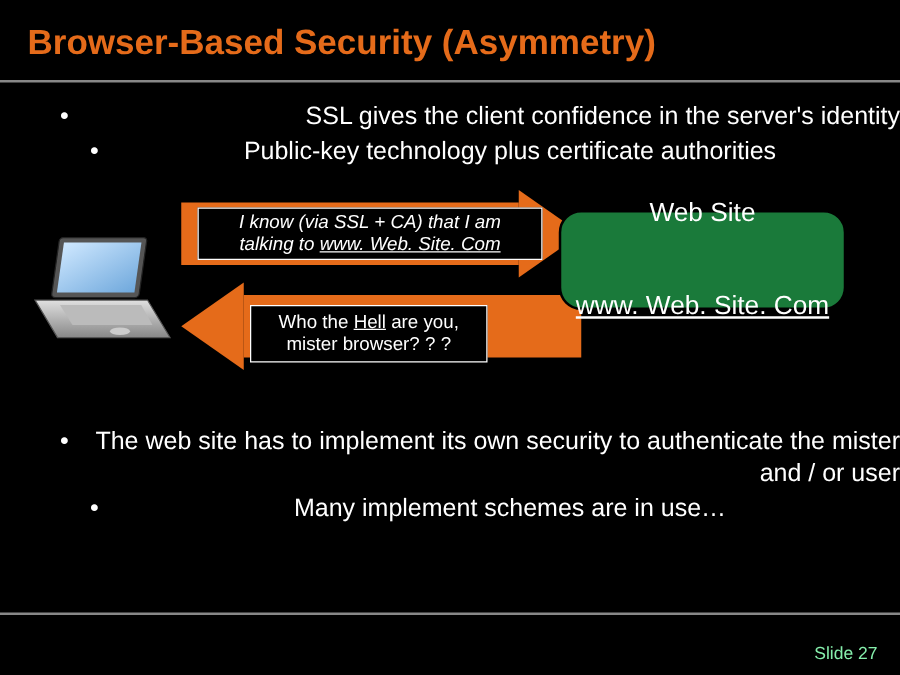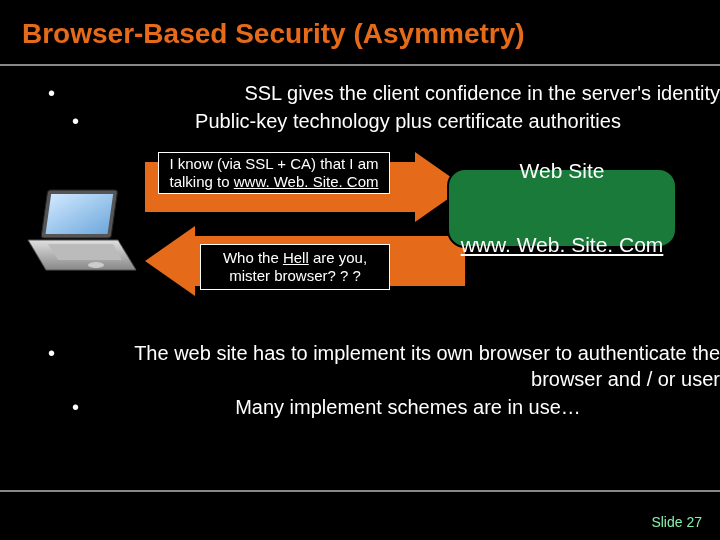--- a/index.html
+++ b/index.html
@@ -80,21 +80,21 @@
   }
   .callout {
     position: absolute;
     background: #000;
     border: 1px solid #fff;
     font-size: 15px;
     text-align: center;
     padding: 4px 8px;
     line-height: 1.2;
   }
-  .callout.c1 { left: 158px; top: 4px; width: 232px; padding: 2px 6px; }
+  .callout.c1 { left: 158px; top: 18px; width: 276px; padding: 2px 6px; font-style: italic; }
   .callout.c2 { left: 200px; top: 96px; width: 190px; }
   .u { text-decoration: underline; margin-top: 48px; }
   .server-box {
     position: absolute;
     left: 447px; top: 20px;
     width: 230px; height: 80px;
     background: #1a7a3a;
     border: 2px solid #000;
     border-radius: 18px;
     display: flex;
@@ -174,18 +174,18 @@
   </div>
 
   <div class="server-box">
     <div>Web Site</div>
     <div class="u">www. Web. Site. Com</div>
   </div>
 
 </div>
 
 <div class="bullets bottom">
-  <div class="bullet-l1">The web site has to implement its own browser to authenticate the browser and / or user</div>
+  <div class="bullet-l1">The web site has to implement its own security to authenticate the mister and / or user</div>
   <div class="bullet-l2">Many implement schemes are in use…</div>
 </div>
 
 <hr class="hr bottom">
 <div class="footer">Slide 27</div>
 
 </body></html>

